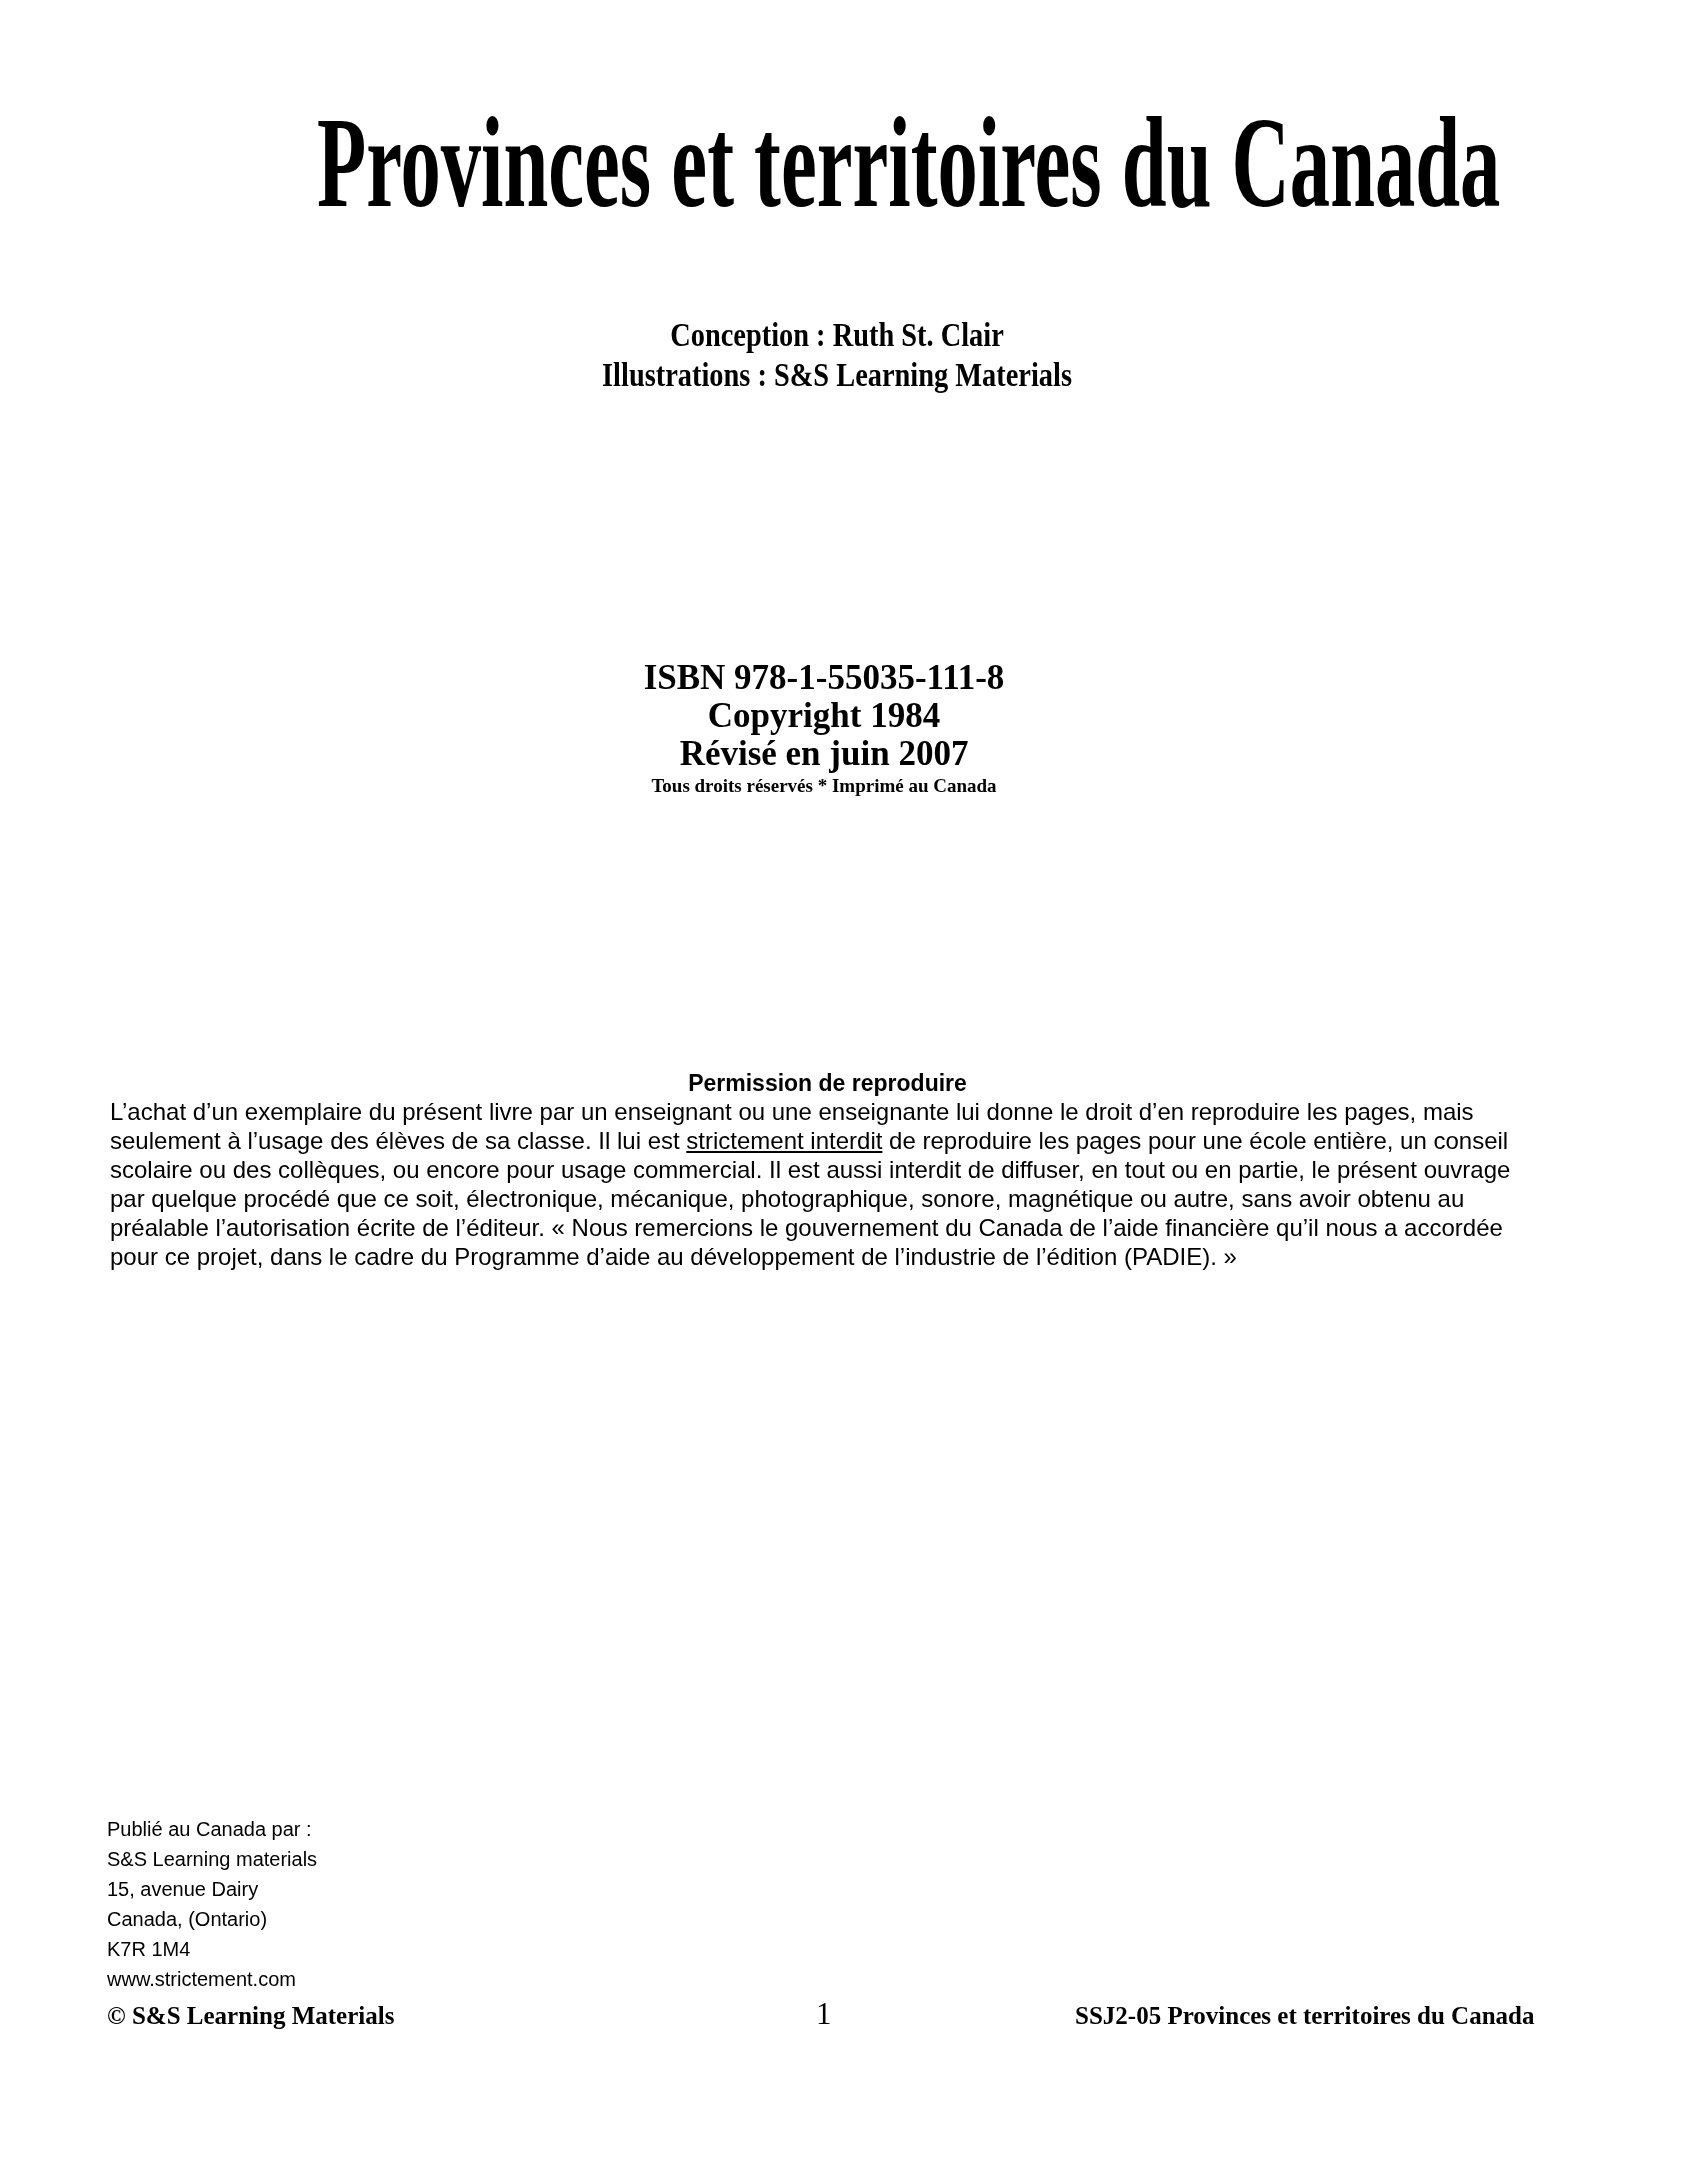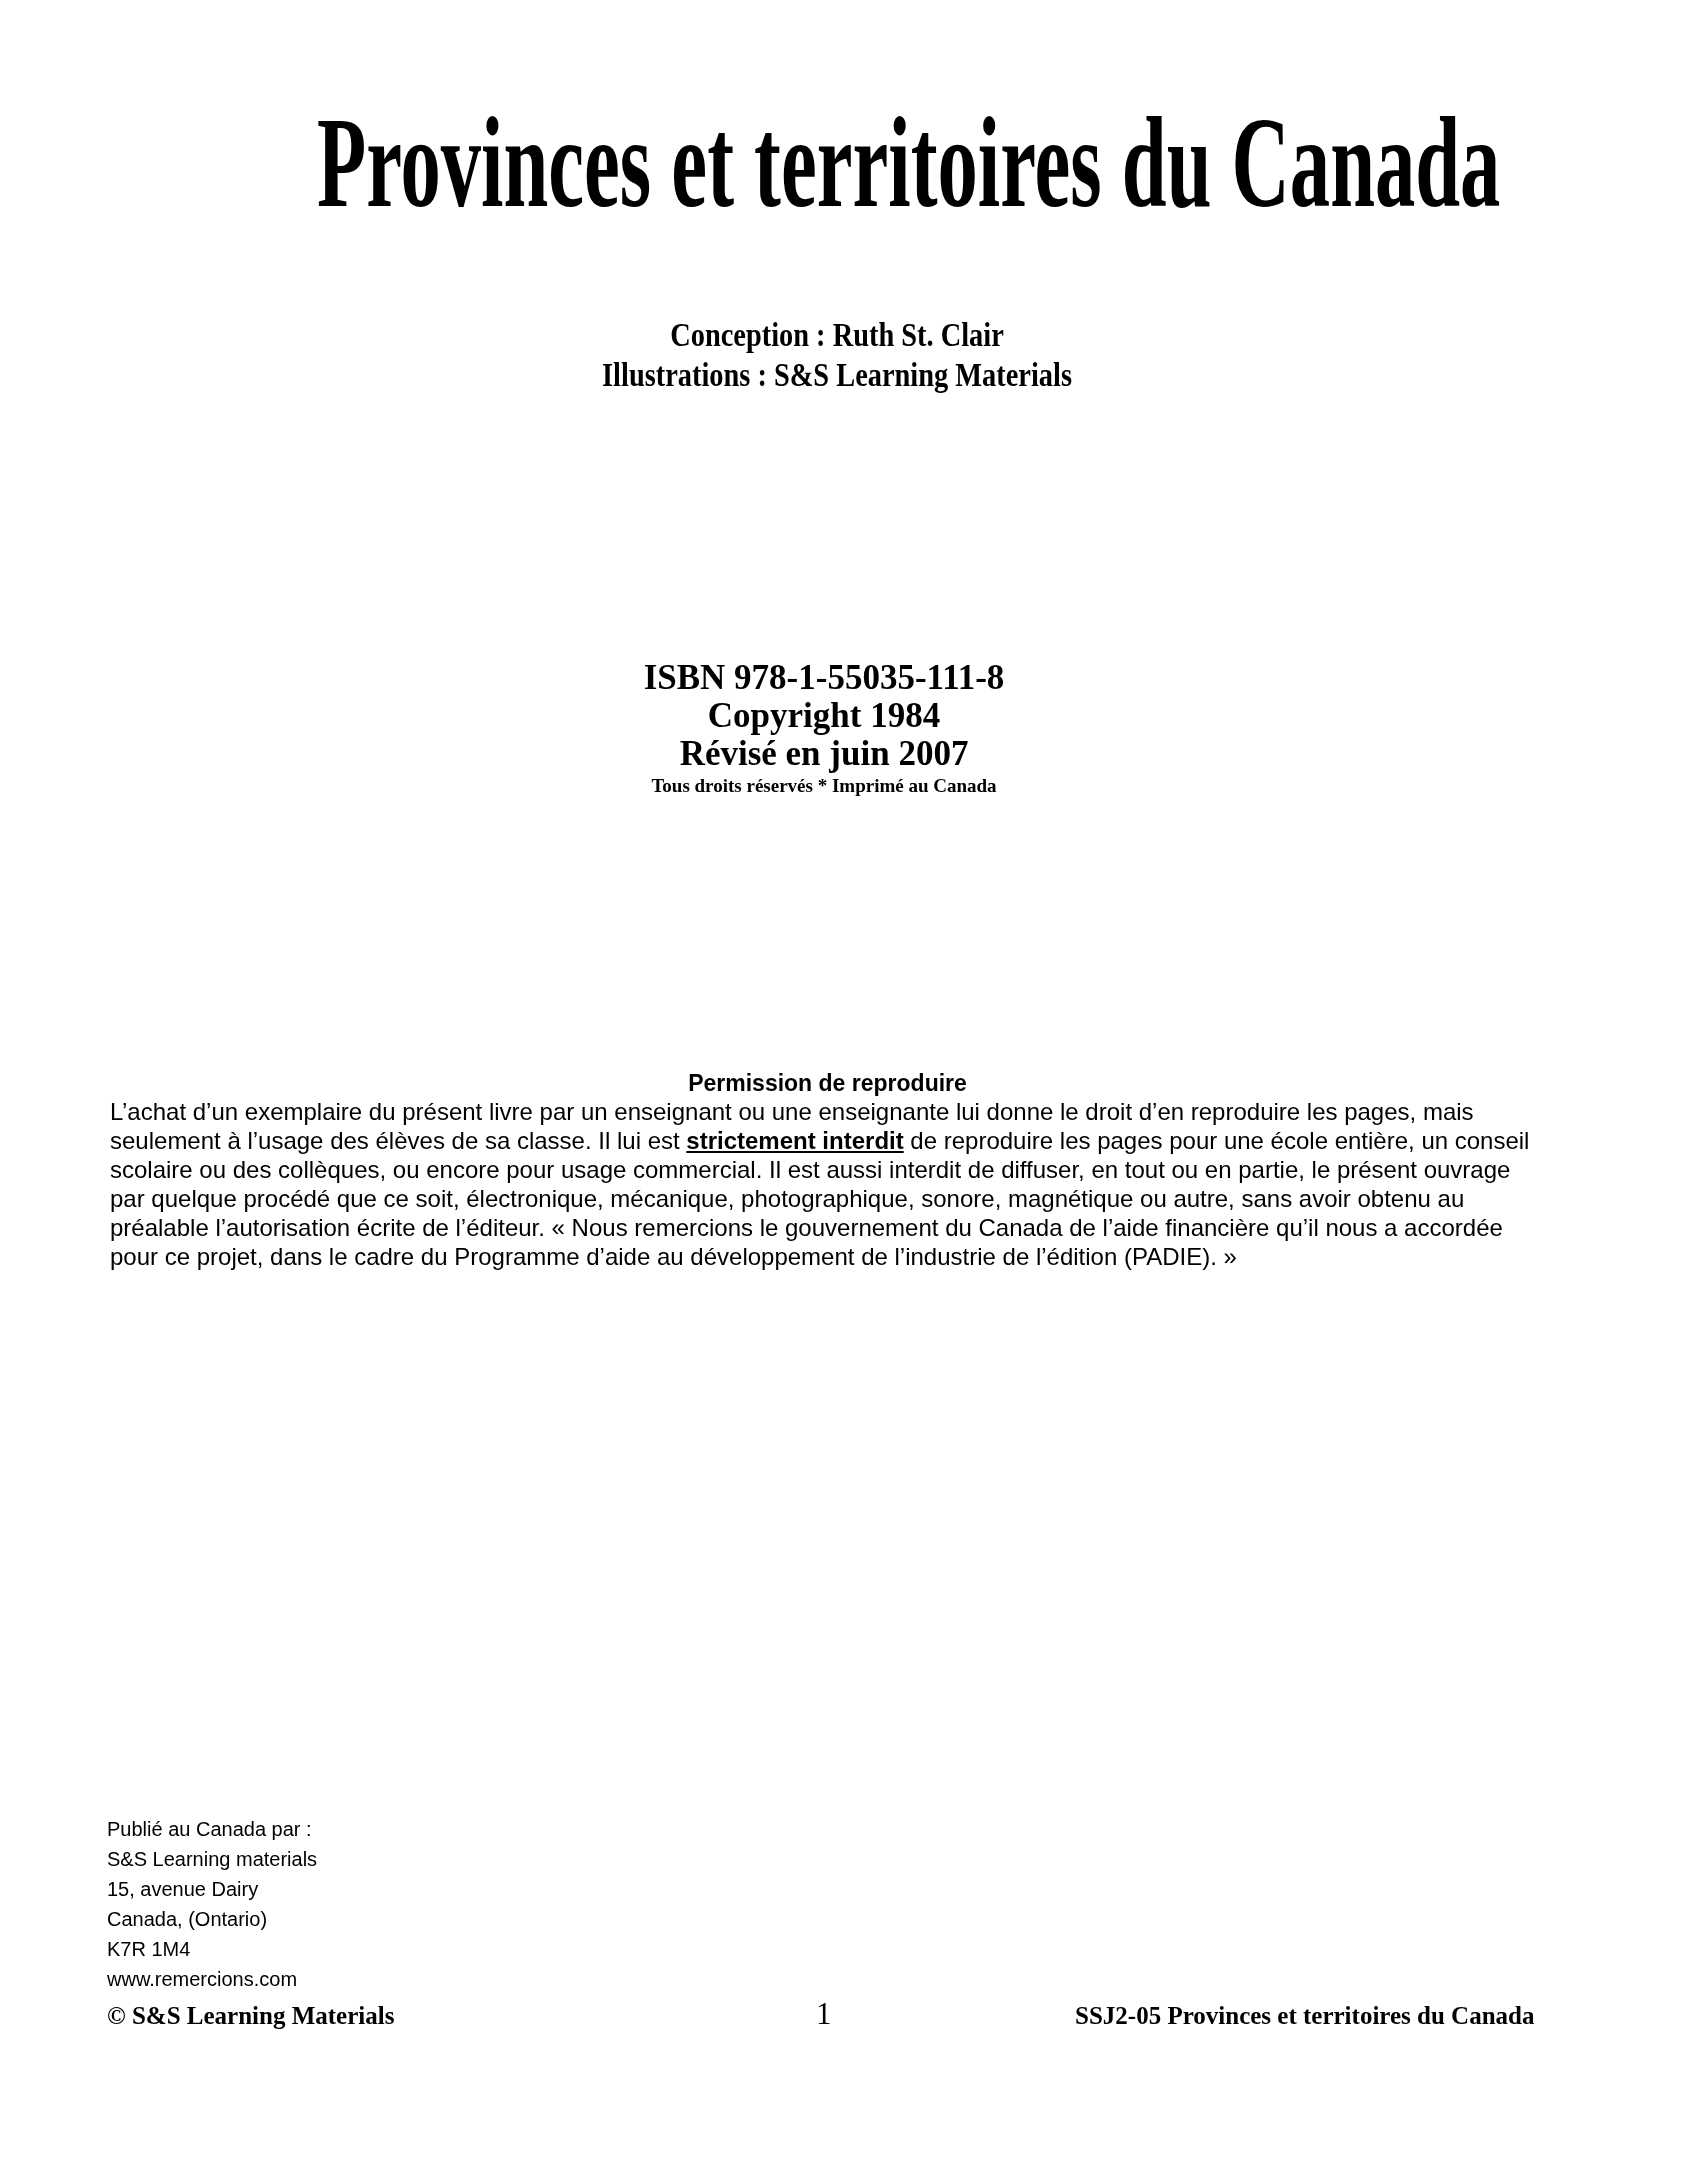--- a/index.html
+++ b/index.html
@@ -17,21 +17,21 @@
   #credits { top: 315px; left: 13px; width: 1648px; text-align: center; }
   #credits div { transform: scaleX(0.86); }
 
   #pubinfo { top: 659px; left: 0; width: 1648px; text-align: center; }
   .pub-big { font-size: 35px; font-weight: bold; line-height: 38px; }
   .pub-small { font-size: 19px; font-weight: bold; line-height: 25px; }
 
   #permission { top: 1069px; left: 110px; width: 1435px; }
   #perm-heading { text-align: center; font-size: 23px; font-weight: bold; line-height: 28px; margin-left: 0; }
   #perm-body { font-size: 24px; line-height: 29px; margin: 0; }
-  #perm-body .strict { font-weight: bold; text-decoration: underline; }
+  #perm-body .strict { font-weight: normal; text-decoration: underline; }
 
   #address { top: 1814px; left: 107px; font-size: 20px; line-height: 30px; }
   #address div { white-space: nowrap; }
 
   #footer { top: 1999px; left: 0; width: 1687px; height: 41px; }
   #footer-left { position: absolute; left: 107px; top: 0; font-size: 25px; font-weight: bold; line-height: 33px; white-space: nowrap; }
   #footer-page { position: absolute; left: 816px; top: -3.3px; font-size: 31px; line-height: 36px; }
   #footer-right { position: absolute; left: 1075px; top: 0; font-size: 25px; font-weight: bold; line-height: 33px; white-space: nowrap; text-align: center; }
 </style>
 </head>
@@ -55,21 +55,21 @@
   <div id="perm-heading">Permission de reproduire</div>
   <p id="perm-body"><span>L’achat d’un exemplaire du présent livre par un enseignant ou une enseignante lui donne le droit d’en reproduire les pages, mais seulement à l’usage des élèves de sa classe. Il lui est </span><span class="strict">strictement interdit</span><span> de reproduire les pages pour une école entière, un conseil scolaire ou des collèques, ou encore pour usage commercial. Il est aussi interdit de diffuser, en tout ou en partie, le présent ouvrage par quelque procédé que ce soit, électronique, mécanique, photographique, sonore, magnétique ou autre, sans avoir obtenu au préalable l’autorisation écrite de l’éditeur. « Nous remercions le gouvernement du Canada de l’aide financière qu’il nous a accordée pour ce projet, dans le cadre du Programme d’aide au développement de l’industrie de l’édition (PADIE). »</span></p>
 </div>
 
 <div id="address" class="abs sans">
   <div>Publié au Canada par :</div>
   <div>S&amp;S Learning materials</div>
   <div>15, avenue Dairy</div>
   <div>Canada, (Ontario)</div>
   <div>K7R 1M4</div>
-  <div>www.remercions.com</div>
+  <div>www.strictement.com</div>
 </div>
 
 <div id="footer" class="abs serif">
   <div id="footer-left">© S&amp;S Learning Materials</div>
   <div id="footer-page">1</div>
   <div id="footer-right">SSJ2-05 Provinces et territoires du Canada</div>
 </div>
 
 
 </body></html>

